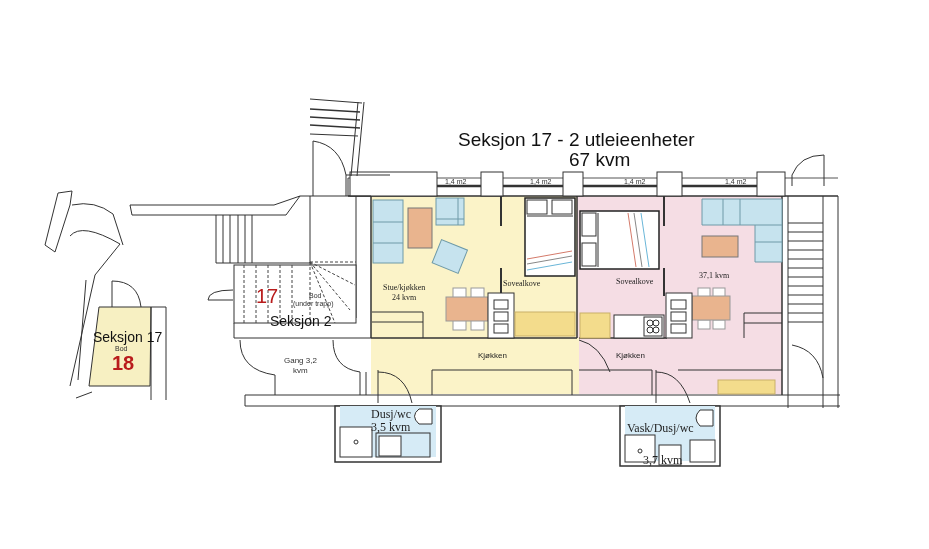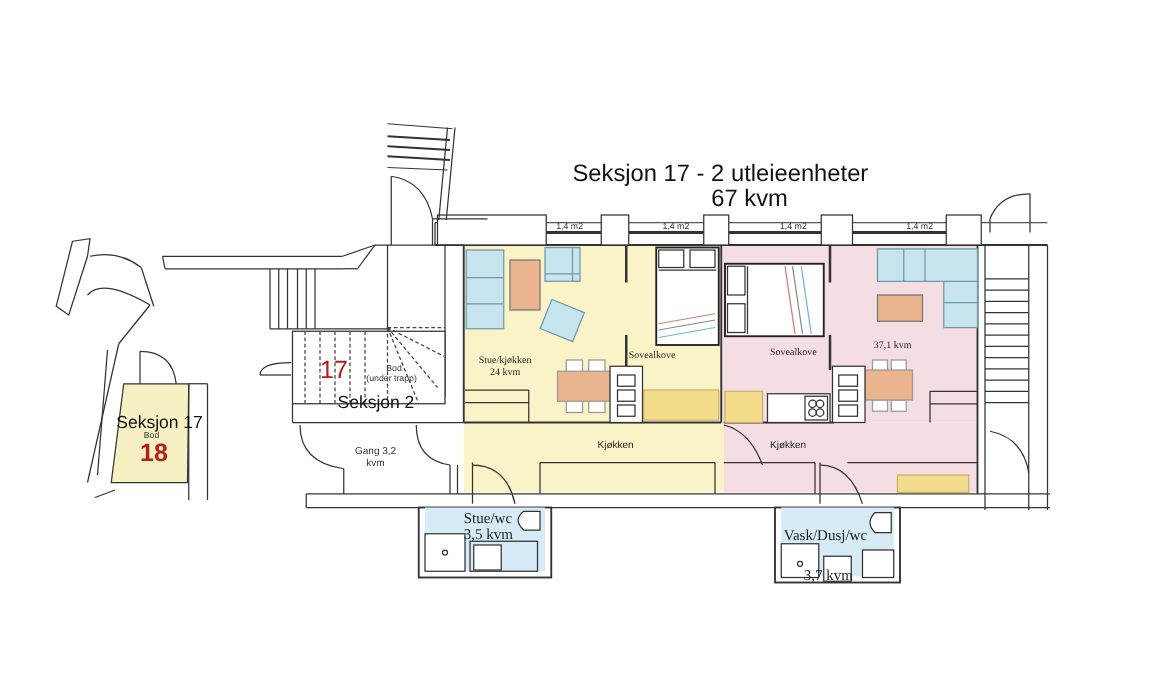--- a/index.html
+++ b/index.html
@@ -292,21 +292,21 @@
 
 <div class="lbl t-small" style="left:445px;top:178px;">1,4 m2</div>
 <div class="lbl t-small" style="left:530px;top:178px;">1,4 m2</div>
 <div class="lbl t-small" style="left:624px;top:178px;">1,4 m2</div>
 <div class="lbl t-small" style="left:725px;top:178px;">1,4 m2</div>
 
 <div class="lbl serif t-room" style="left:383px;top:284px;">Stue/kjøkken</div>
 <div class="lbl serif t-room" style="left:392px;top:294px;text-align:right;">24 kvm</div>
 <div class="lbl serif t-room" style="left:503px;top:280px;">Sovealkove</div>
 <div class="lbl t-room" style="left:478px;top:352px;">Kjøkken</div>
-<div class="lbl serif" style="left:371px;top:408px;font-size:12px;">Stue/wc</div>
+<div class="lbl serif" style="left:371px;top:408px;font-size:12px;">Dusj/wc</div>
 <div class="lbl serif" style="left:371px;top:421px;font-size:12px;">3,5 kvm</div>
 
 <div class="lbl serif t-room" style="left:616px;top:278px;">Sovealkove</div>
 <div class="lbl serif t-room" style="left:699px;top:272px;">37,1 kvm</div>
 <div class="lbl t-room" style="left:616px;top:352px;">Kjøkken</div>
 <div class="lbl serif" style="left:627px;top:422px;font-size:12px;">Vask/Dusj/wc</div>
 <div class="lbl serif" style="left:643px;top:421px;font-size:12px;margin-top:33px;">3,7 kvm</div>
 
 <div class="lbl t-sec" style="left:270px;top:274px;margin-top:40px;">Seksjon 2</div>
 <div class="lbl t-num" style="left:256px;top:285px;">17</div>

